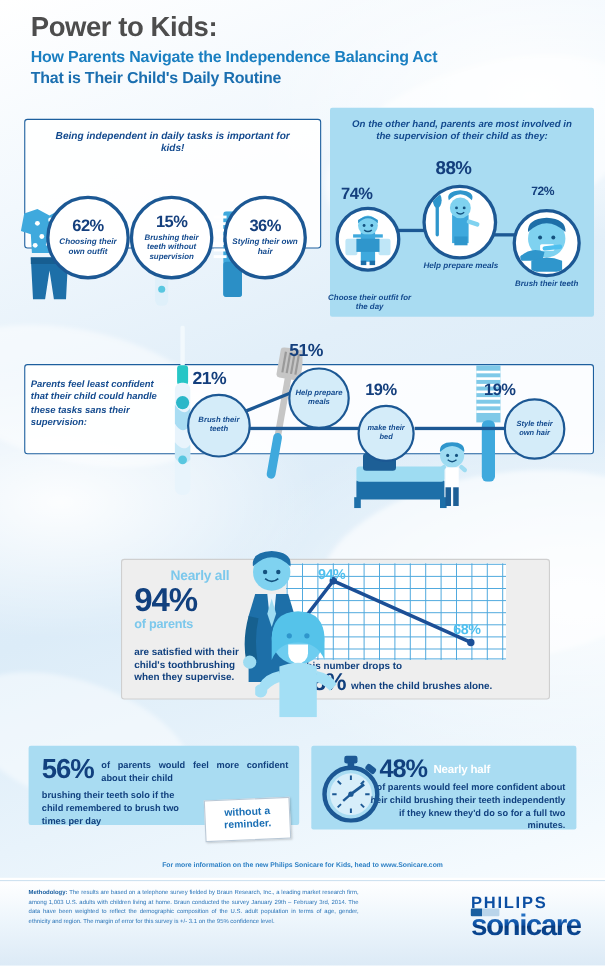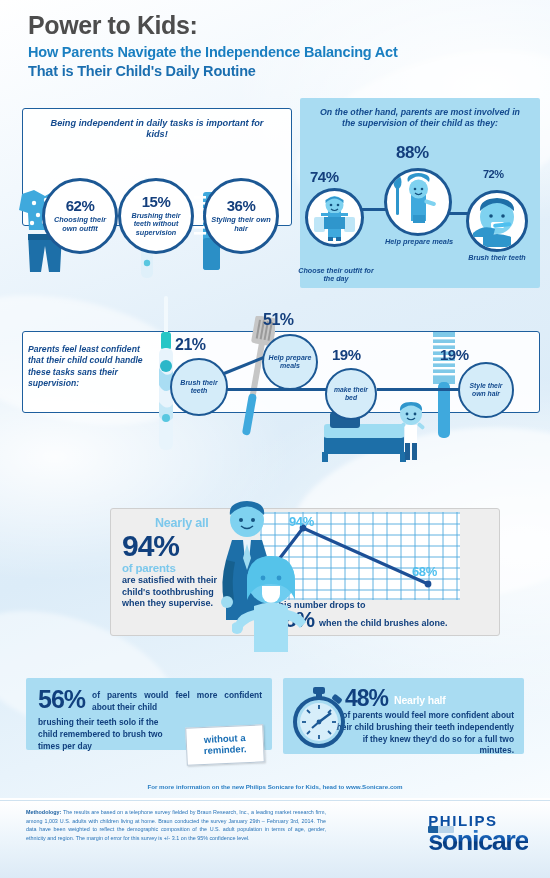--- a/index.html
+++ b/index.html
@@ -86,21 +86,21 @@
 
   
   #s4 {
     position:absolute; left:110px; top:508px; width:390px; height:128px;
     background:#eeeeee; border:1px solid #cfcfcf; border-radius:3px;
   }
   .nearly { position:absolute; left:122px; top:516px; width:98px; }
   .nearly .n1 { font-size:12.5px; font-weight:bold; color:#7cc8ec; letter-spacing:-0.2px;margin-left:33px; }
   .nearly .n2 { font-size:30px; font-weight:bold; color:#11407e; line-height:1; margin:1px 0 1px; letter-spacing:-1px; }
   .nearly .n3 { font-size:11.5px; font-weight:bold; color:#7cc8ec; letter-spacing:-0.2px; }
-  .nearly .n4 { font-size:9px; font-weight:bold; color:#11407e; line-height:1.28; margin-top:1px; }
+  .nearly .n4 { font-size:9px; font-weight:bold; color:#11407e; line-height:1.28; margin-top:13px; }
 
   .chartbox { position:absolute; left:260px; top:512px; width:200px; height:88px; }
   .drops { position:absolute; left:273px; top:600px; width:200px; }
   .drops .d1 { font-size:9px; font-weight:bold; color:#11407e; }
   .drops .d2row { display:flex; align-items:flex-end; gap:5px; }
   .drops .d2 { font-size:22px; font-weight:bold; color:#11407e; line-height:.95; letter-spacing:-1px; }
   .drops .d3 { font-size:9px; font-weight:bold; color:#11407e; line-height:1.22; padding-bottom:2px; }
 
   
   #s5 { left:26px; top:678px; width:246px; height:72px; }

